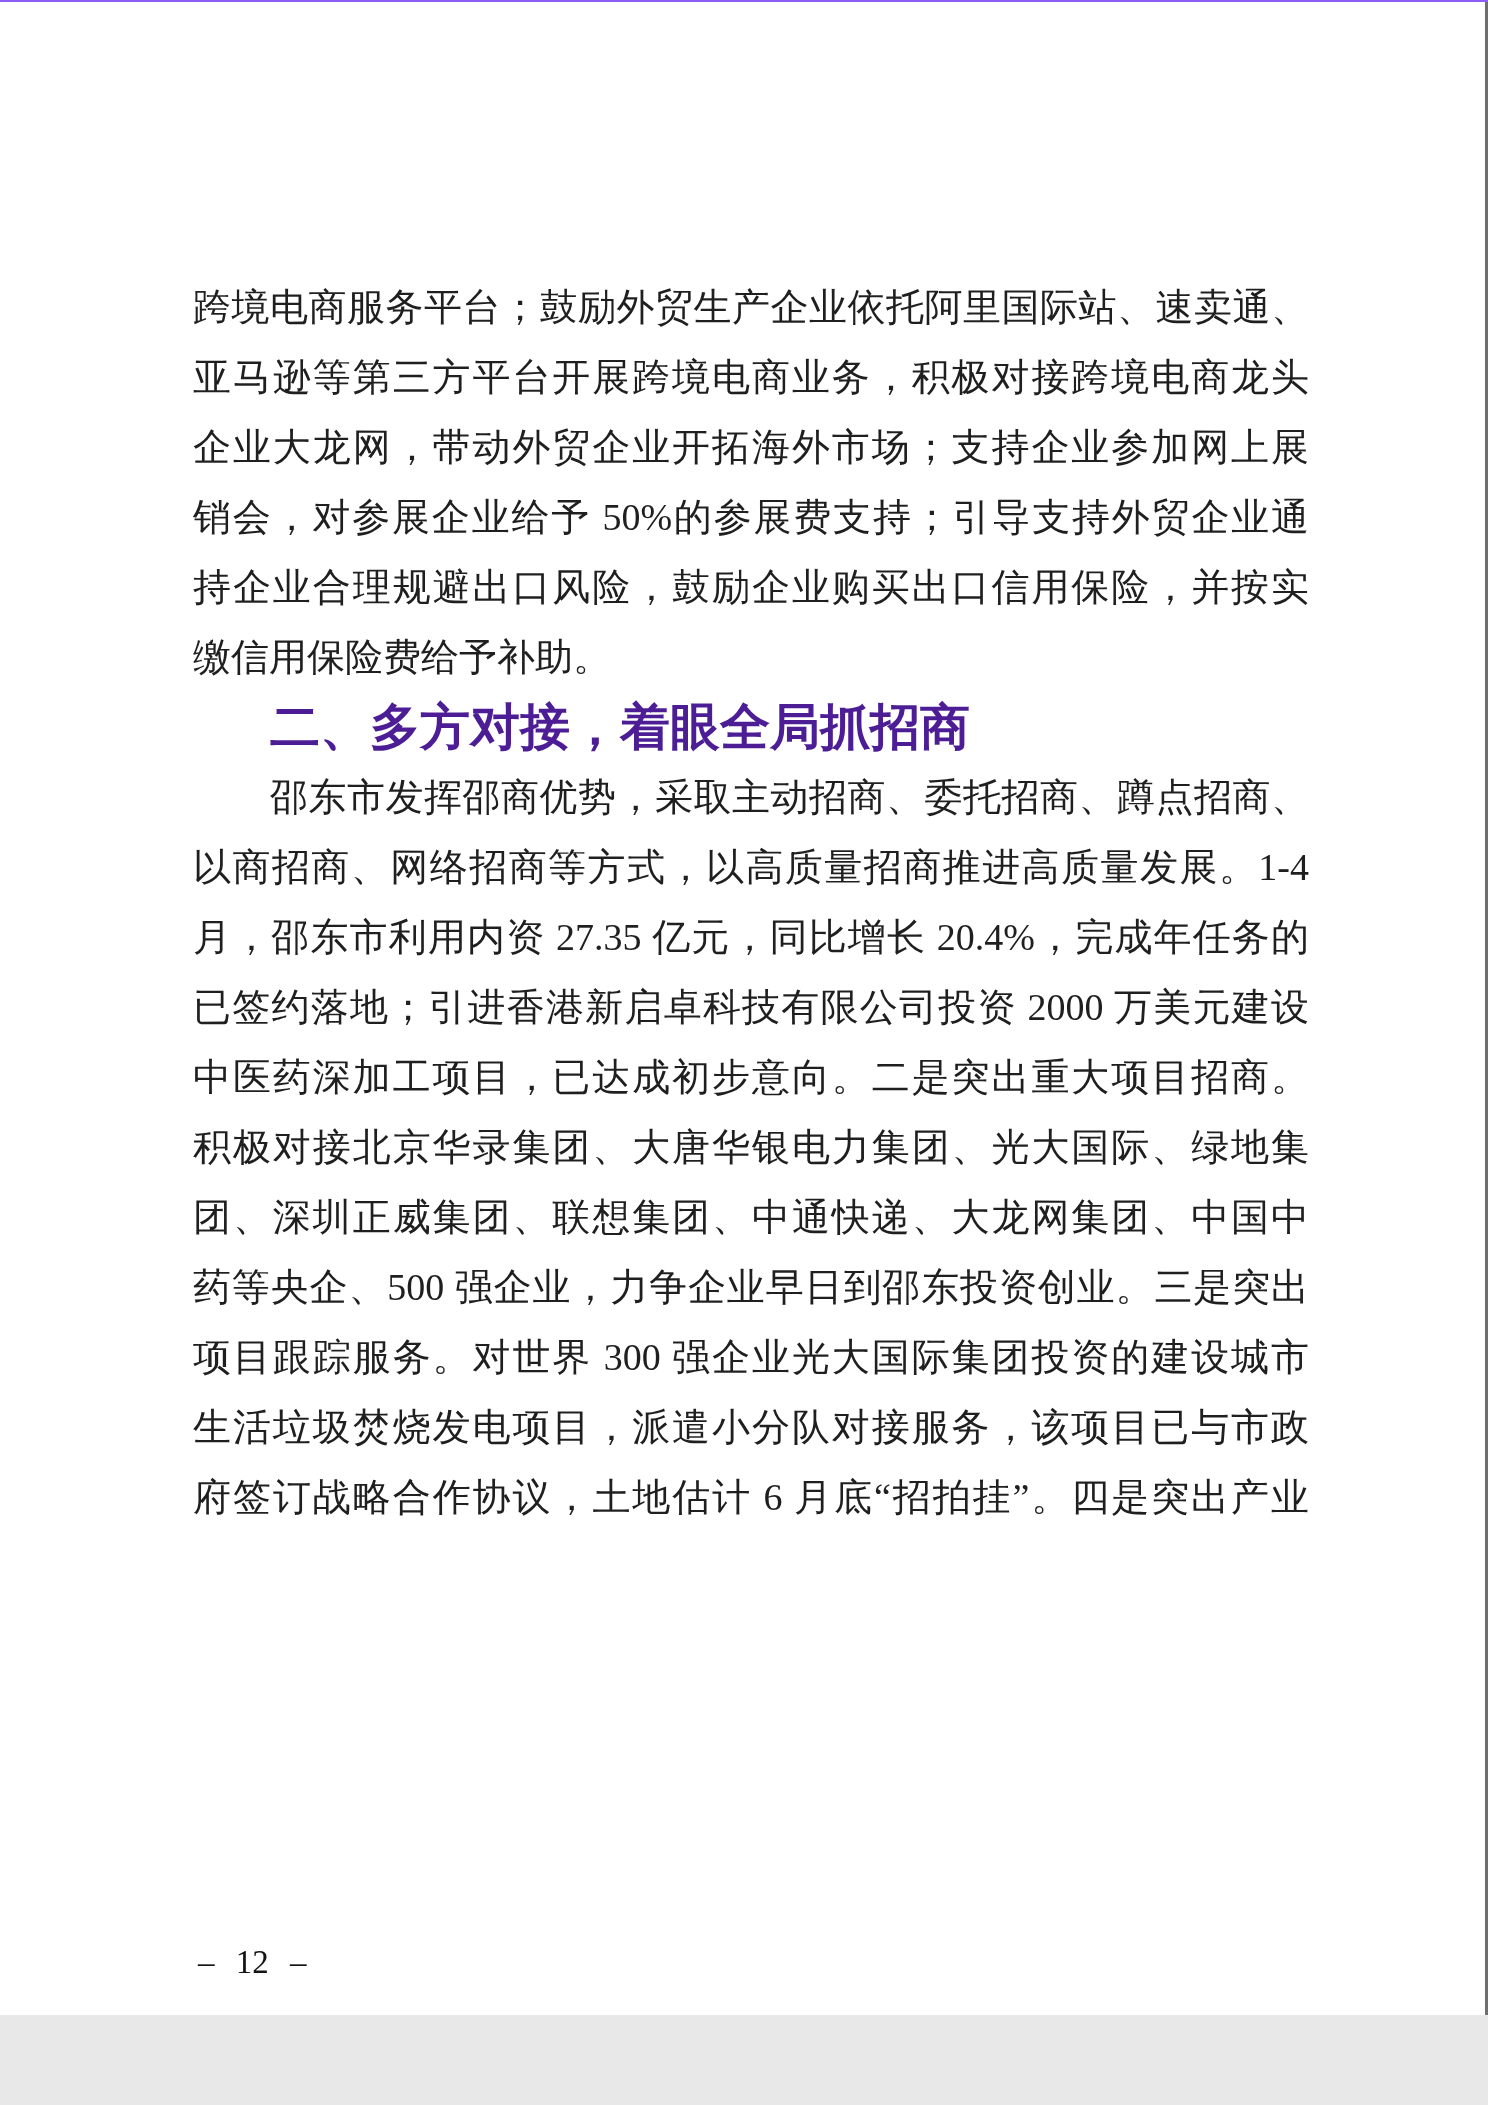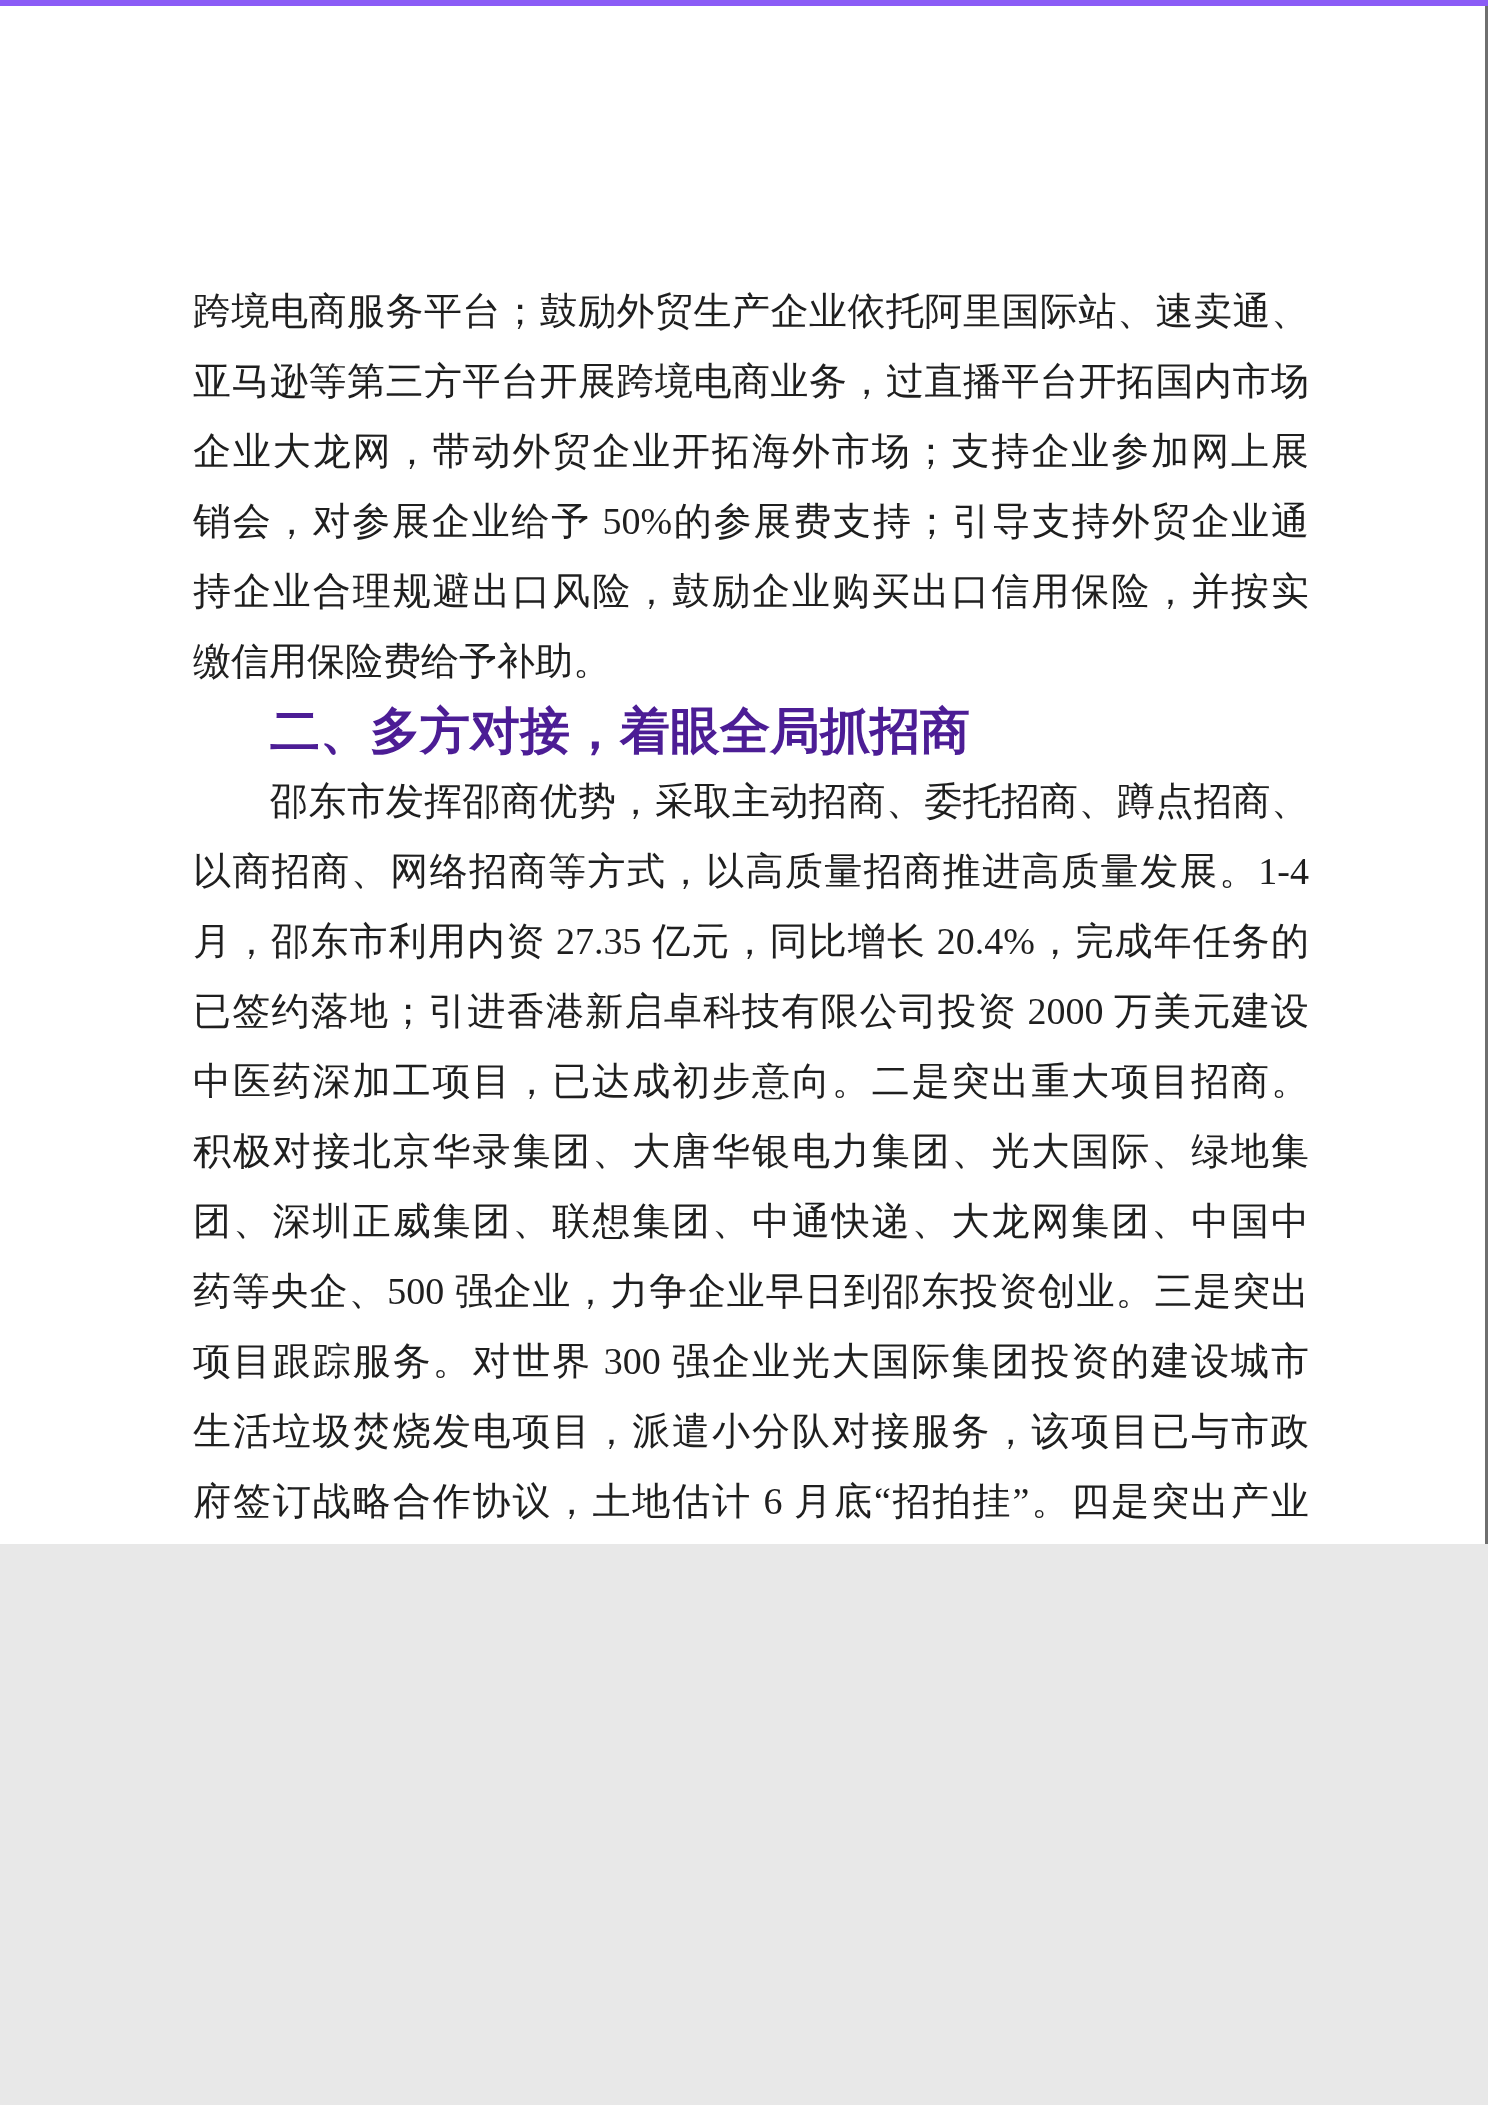--- a/index.html
+++ b/index.html
@@ -3,24 +3,24 @@
 <meta charset="utf-8">
 <style>
   html, body {
     margin: 0;
     padding: 0;
     background: #e8e8e8;
   }
   .page {
     position: relative;
     width: 1488px;
-    height: 1544px;
+    height: 2015px;
     background: #ffffff;
     overflow: hidden;
-    border-top: 6px solid #8b5cf6;
+    border-top: 2px solid #8b5cf6;
     box-sizing: border-box;
   }
   .edge-right {
     position: absolute;
     top: 0;
     right: 0;
     width: 3px;
     height: 100%;
     background: #6f6f6f;
   }
@@ -67,21 +67,21 @@
   }
 </style>
 </head>
 <body>
 
 <div class="page">
   <div class="edge-right"></div>
 
   <div class="content">
     <p class="line j">跨境电商服务平台；鼓励外贸生产企业依托阿里国际站、速卖通、</p>
-    <p class="line j">亚马逊等第三方平台开展跨境电商业务，过直播平台开拓国内市场</p>
+    <p class="line j">亚马逊等第三方平台开展跨境电商业务，积极对接跨境电商龙头</p>
     <p class="line j">企业大龙网，带动外贸企业开拓海外市场；支持企业参加网上展</p>
     <p class="line j">销会，对参展企业给予 50%的参展费支持；引导支持外贸企业通</p>
     <p class="line j">持企业合理规避出口风险，鼓励企业购买出口信用保险，并按实</p>
     <p class="line end">缴信用保险费给予补助。</p>
 
     <p class="line end ind heading">二、多方对接，着眼全局抓招商</p>
 
     <p class="line j ind">邵东市发挥邵商优势，采取主动招商、委托招商、蹲点招商、</p>
     <p class="line j">以商招商、网络招商等方式，以高质量招商推进高质量发展。1-4</p>
     <p class="line j">月，邵东市利用内资 27.35 亿元，同比增长 20.4%，完成年任务的</p>

